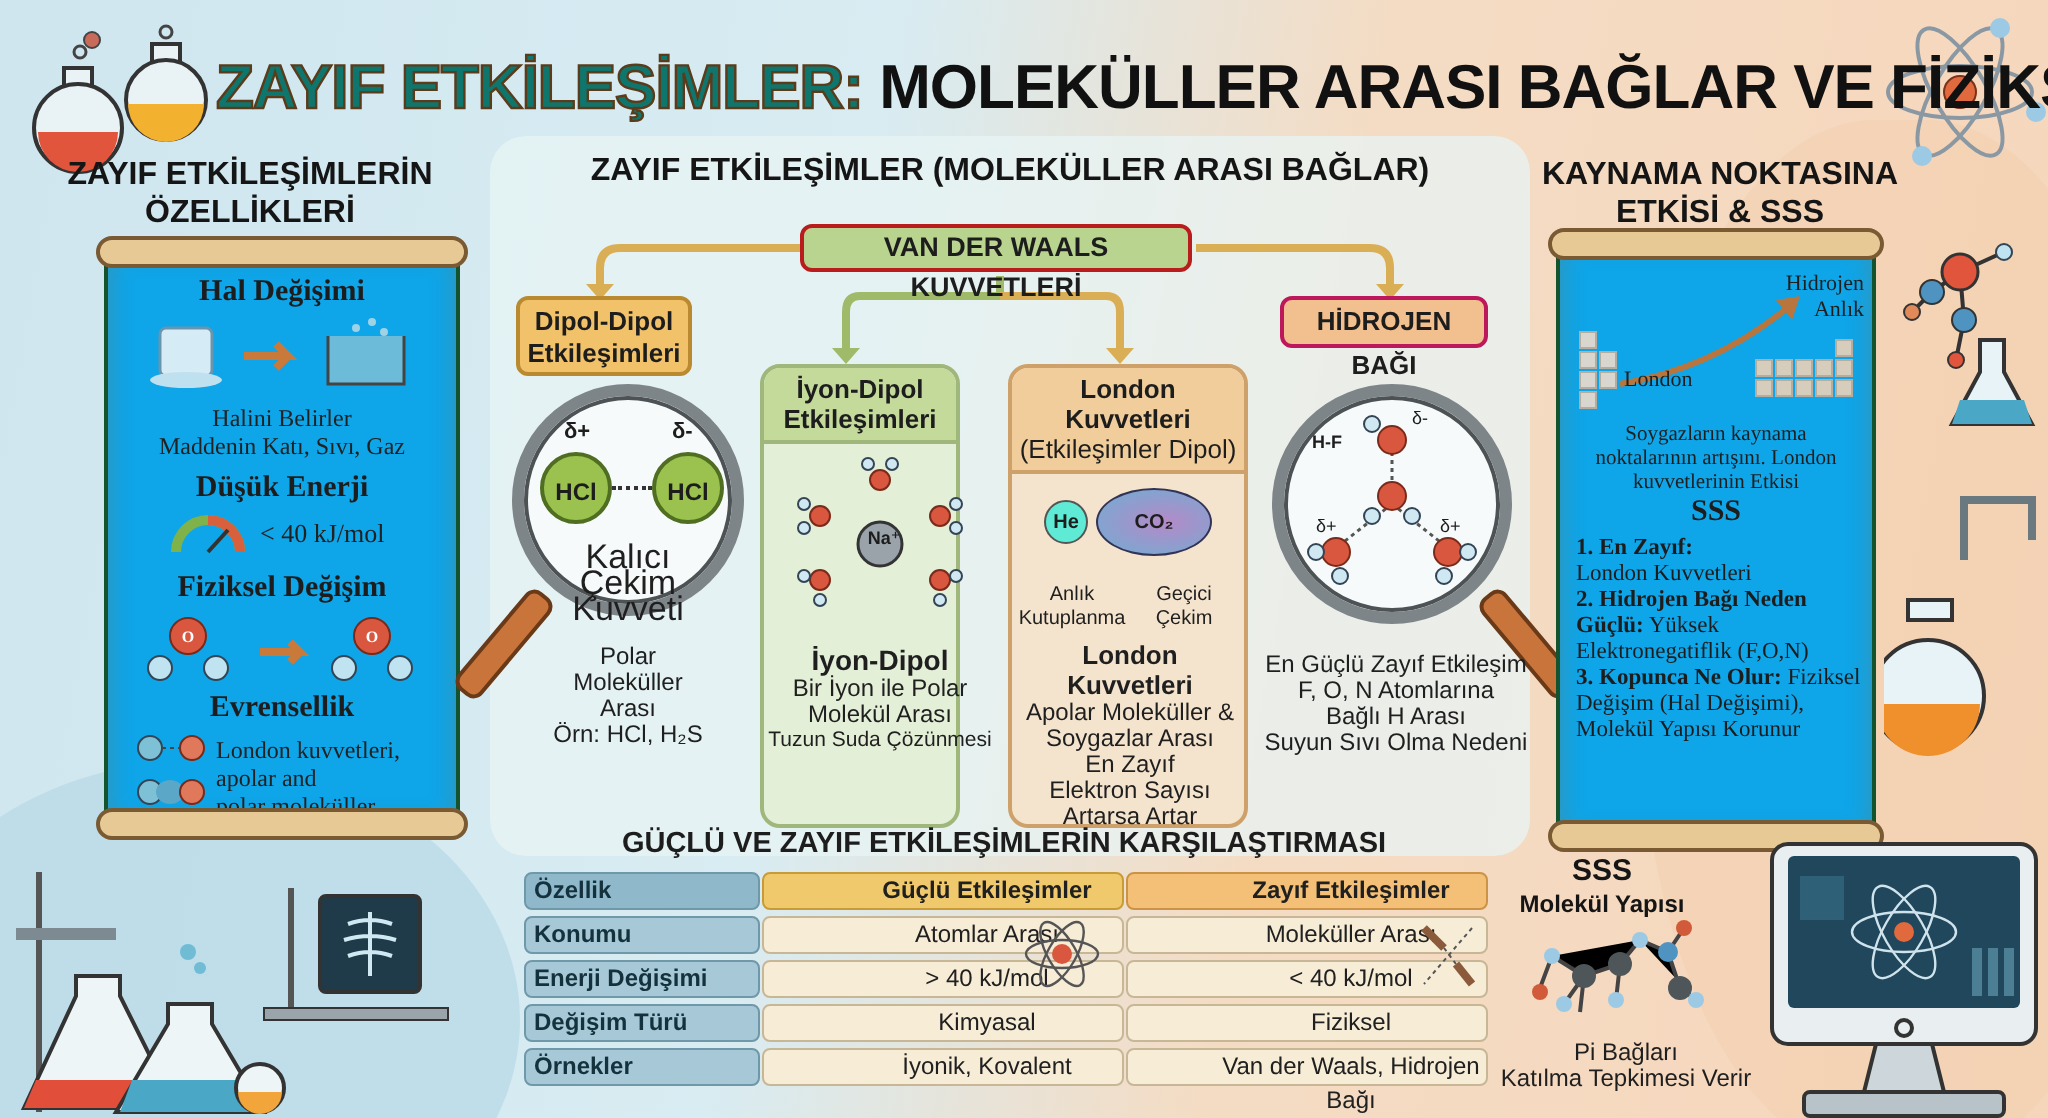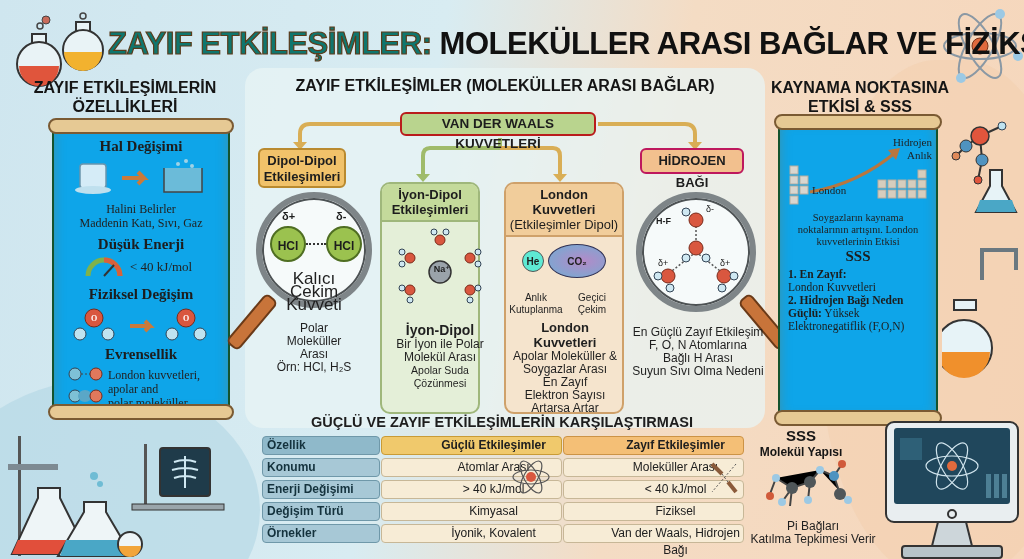--- a/index.html
+++ b/index.html
@@ -245,21 +245,21 @@
         <circle cx="18" cy="72" r="3"></circle>
       <circle cx="86" cy="60" r="3"></circle>
         <circle cx="78" cy="72" r="3"></circle>
     </g>
   </svg>
   <div class="abs atom" style="left:49px;top:80px;width:22px;font-size:9px;">Na⁺</div>
   <div class="abs desc" style="left:2px;top:138px;width:112px;">
     <div style="font-weight:700;font-size:14px;line-height:16px;">İyon-Dipol</div>
     <div>Bir İyon ile Polar</div>
     <div>Molekül Arası</div>
-    <div style="font-size:10.5px;">Apolar Suda Çözünmesi</div>
+    <div style="font-size:10.5px;">Tuzun Suda Çözünmesi</div>
   </div>
 </div>
 
 <div class="abs card card-tan" style="left:504px;top:182px;width:120px;height:232px;">
   <div class="ch" style="font-weight:700;">
     <div>London Kuvvetleri</div>
     <div style="font-weight:400;">(Etkileşimler Dipol)</div>
   </div>
   <div class="abs atom" style="left:16px;top:66px;width:22px;height:22px;line-height:22px;background:#5eead4;border:1.5px solid #555;font-size:10px;">He</div>
   <div class="abs atom" style="left:42px;top:60px;width:58px;height:34px;line-height:34px;background:radial-gradient(ellipse at 60% 50%, #b48ac8, #6faed3);border:1.5px solid #335;font-size:10px;border-radius:50%;">CO₂</div>
@@ -392,20 +392,21 @@
   <div class="abs desc" style="left:32px;top:62px;font-size:11px;text-align:center;">London</div>
   <div class="abs desc" style="left:0;top:90px;width:156px;font-size:10.5px;line-height:12px;">
     <div>Soygazların kaynama</div>
     <div>noktalarının artışını. London</div>
     <div>kuvvetlerinin Etkisi</div>
   </div>
   <div class="abs lp-item-title" style="left:0;top:126px;width:156px;font-size:15px;">SSS</div>
   <div class="abs" style="left:8px;top:146px;width:148px;font-size:11.5px;line-height:13px;">
     <div><b>1. En Zayıf:</b><div>London Kuvvetleri</div></div>
     <div><b>2. Hidrojen Bağı Neden Güçlü:</b> <span>Yüksek Elektronegatiflik (F,O,N)</span></div>
+    <div><b>3. Kopunca Ne Olur:</b> <span>Fiziksel Değişim (Hal Değişimi), Molekül Yapısı Korunur</span></div>
   </div>
 </div>
 
 <svg class="abs" style="left:942px;top:110px" width="82" height="310">
   <path d="M24 36 L38 26 M38 26 L60 16 M38 26 L40 50 M24 36 L14 46 M40 50 L36 70" stroke="#333" stroke-width="2"></path>
   <circle cx="38" cy="26" r="9" fill="#e0553c" stroke="#333" stroke-width="1.5"></circle>
   <circle cx="24" cy="36" r="6" fill="#4f93c0" stroke="#333"></circle>
   <circle cx="14" cy="46" r="4" fill="#e08a5a" stroke="#333"></circle>
   <circle cx="40" cy="50" r="6" fill="#4f93c0" stroke="#333"></circle>
   <circle cx="36" cy="70" r="4" fill="#e0553c" stroke="#333"></circle>

